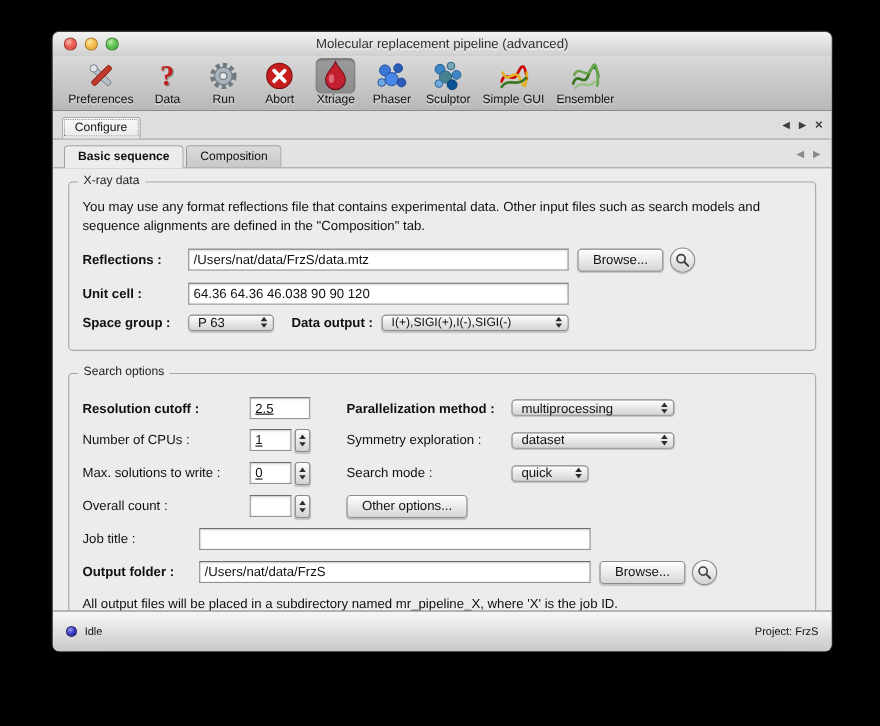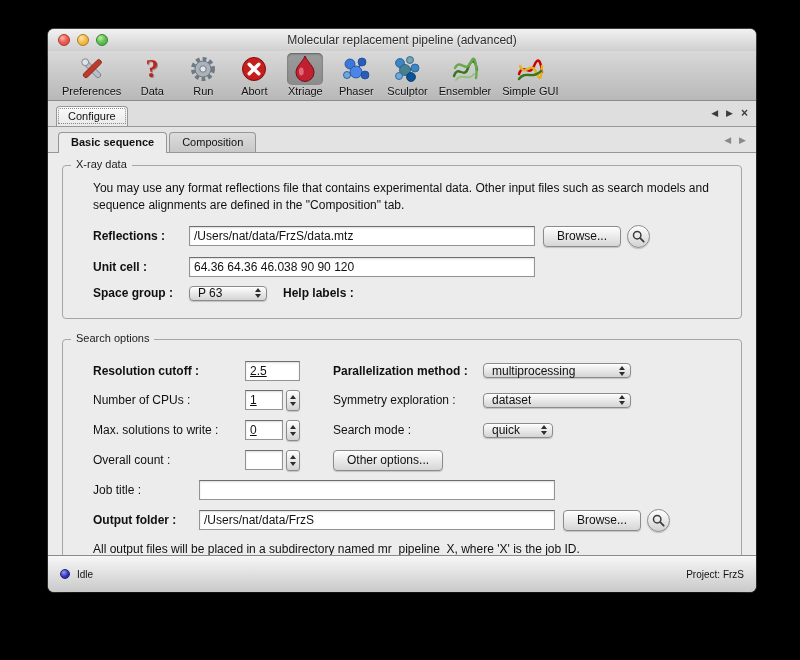--- a/index.html
+++ b/index.html
@@ -45,21 +45,21 @@
     position:relative; flex:0 0 auto; }
   .itab { font-size:11px; color:#111; padding:3px 12px 4px; border:1px solid #969696; border-bottom:none;
     border-radius:4px 4px 0 0; background:linear-gradient(#dcdcdc,#c8c8c8); margin-right:2px;
     position:relative; z-index:2; }
   .itab.active { background:#ececec; margin-bottom:-1px; padding-bottom:5px; font-weight:bold; }
   .tabnav2 { position:absolute; right:10px; top:8px; display:flex; gap:8px; font-size:9px; color:#8a8a8a; }
 
   
   .panel { flex:1 1 auto; background:#ececec; border-top:1px solid #969696; padding:12px 12px 6px; overflow:hidden; }
 
-  .grp { position:relative; border:1px solid #a6a6a6; border-radius:4px; padding:12px 30px 8px; margin:0 2px 20px; }
+  .grp { position:relative; border:1px solid #a6a6a6; border-radius:4px; padding:12px 12px 8px; margin:0 2px 20px; }
   .grp-label { position:absolute; top:-8px; left:8px; background:#ececec; padding:0 5px; font-size:11px; color:#1c1c1c; }
 
   .desc { font-size:12px; color:#101010; line-height:1.45; margin:2px 0 10px; max-width:640px; }
 
   .frow { display:flex; align-items:center; margin:9px 0; font-size:12px; color:#101010; }
   .lbl { display:inline-block; }
   .b { font-weight:bold; }
   .w96 { width:96px; } .w106 { width:106px; }
   .sl1 { width:152px; } .slot { width:88px; display:flex; align-items:center;text-decoration:underline; } .sl2 { width:150px; }
 
@@ -191,36 +191,36 @@
         <circle cx="23" cy="14" r="4" fill="#3d85c6" stroke="#215a88" stroke-width="0.8"></circle>
         <circle cx="19" cy="23" r="4.5" fill="#0b5394" stroke="#063a6b" stroke-width="0.8"></circle>
         <circle cx="7" cy="22" r="3.5" fill="#6fa8dc" stroke="#215a88" stroke-width="0.8"></circle>
       </svg>
         </span>
       <span class="tb-label">Sculptor</span>
     </div>
     <div class="tb-item">
       <span class="tb-icon">
           <svg width="30" height="30" viewBox="0 0 30 30">
+        <path d="M4 20 C8 8 14 24 19 12 S26 10 27 18" stroke="#cc0000" stroke-width="2.4" fill="none" stroke-linecap="round"></path>
+        <path d="M5 12 C10 24 16 6 21 18 S26 22 27 12" stroke="#e5b122" stroke-width="2.4" fill="none" stroke-linecap="round"></path>
+        <path d="M4 25 C10 16 18 26 26 17" stroke="#38761d" stroke-width="2.4" fill="none" stroke-linecap="round"></path>
+      </svg>
+        </span>
+      <span class="tb-label">Simple GUI</span>
+    </div>
+    <div class="tb-item">
+      <span class="tb-icon">
+          <svg width="30" height="30" viewBox="0 0 30 30">
         <path d="M4 22 C8 10 14 26 18 14 S26 8 27 16" stroke="#38761d" stroke-width="2.4" fill="none" stroke-linecap="round"></path>
         <path d="M5 14 C10 4 16 20 21 8 S27 20 26 24" stroke="#6aa84f" stroke-width="2.4" fill="none" stroke-linecap="round"></path>
         <path d="M6 26 C12 18 18 28 24 20" stroke="#93c47d" stroke-width="2" fill="none" stroke-linecap="round"></path>
       </svg>
         </span>
       <span class="tb-label">Ensembler</span>
-    </div>
-    <div class="tb-item">
-      <span class="tb-icon">
-          <svg width="30" height="30" viewBox="0 0 30 30">
-        <path d="M4 20 C8 8 14 24 19 12 S26 10 27 18" stroke="#cc0000" stroke-width="2.4" fill="none" stroke-linecap="round"></path>
-        <path d="M5 12 C10 24 16 6 21 18 S26 22 27 12" stroke="#e5b122" stroke-width="2.4" fill="none" stroke-linecap="round"></path>
-        <path d="M4 25 C10 16 18 26 26 17" stroke="#38761d" stroke-width="2.4" fill="none" stroke-linecap="round"></path>
-      </svg>
-        </span>
-      <span class="tb-label">Simple GUI</span>
     </div>
   </div>
 
   <div class="cfgrow">
     <div class="cfgtab">
       <span>Configure</span>
     </div>
     <div class="tabnav">
       <span>◀</span>
       <span>▶</span>
@@ -262,21 +262,28 @@
 
       <div class="frow">
         <span class="lbl b w96">Space group :</span>
         <div class="popup pw78">
           <span class="ptext">P 63</span>
           <span class="pop-arrows">
               <i class="tu"></i>
               <i class="td"></i>
             </span>
         </div>
-        <span class="lbl b ml16" style="width:82px;">Help labels :</span>
+        <span class="lbl b ml16" style="width:82px;">Data output :</span>
+        <div class="popup pw170">
+          <span class="ptext">I(+),SIGI(+),I(-),SIGI(-)</span>
+          <span class="pop-arrows">
+              <i class="tu"></i>
+              <i class="td"></i>
+            </span>
+        </div>
       </div>
     </div>
 
     <div class="grp">
       <span class="grp-label">Search options</span>
 
       <div class="frow">
         <span class="lbl b sl1">Resolution cutoff :</span>
         <span class="slot">
           <input type="text" class="txt iw55" value="2.5" style="">

